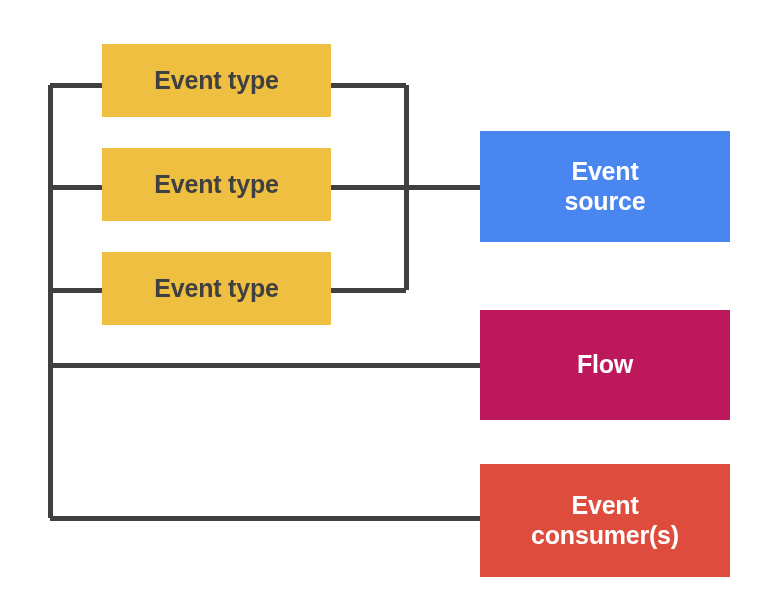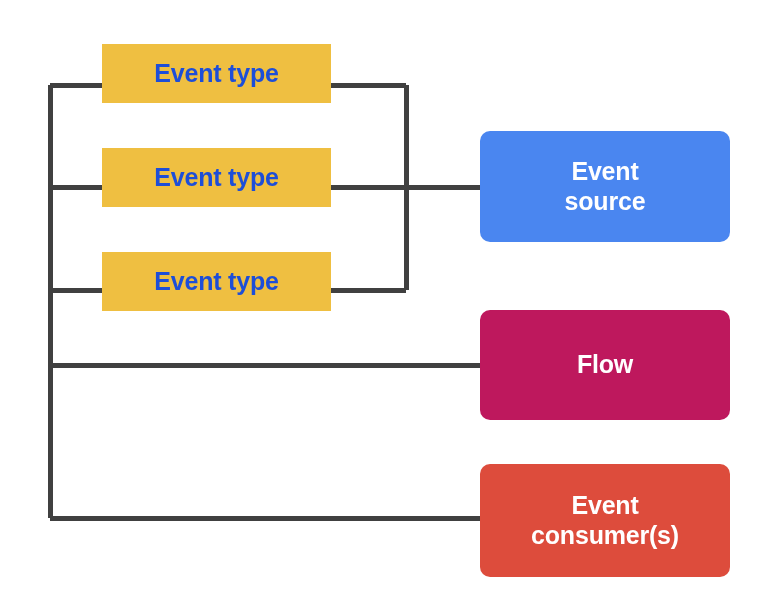--- a/index.html
+++ b/index.html
@@ -32,40 +32,39 @@
     align-items: center;
     justify-content: center;
     text-align: center;
     box-sizing: border-box;
     line-height: 1.18;
     z-index: 2;
   }
   .node-event-type {
     left: 102px;
     width: 229px;
-    height: 59px;
+    height: 73px;
     background: #efbf41;
-    color: #1d4ed8;
+    color: #404040;
     font-size: 25px;
     font-weight: bold;
     letter-spacing: -0.2px;
   }
   #node-event-type-1 { top: 44px; }
   #node-event-type-2 { top: 148px; }
   #node-event-type-3 { top: 252px; }
 
   .node-right {
     left: 480px;
     width: 250px;
     color: #ffffff;
     font-size: 25px;
     font-weight: bold;
     letter-spacing: -0.2px;
     padding: 0 14px;
-    border-radius: 10px;
   }
   #node-event-source {
     top: 131px;
     height: 111px;
     background: #4a86f0;
   }
   #node-flow {
     top: 310px;
     height: 110px;
     background: #be185d;

